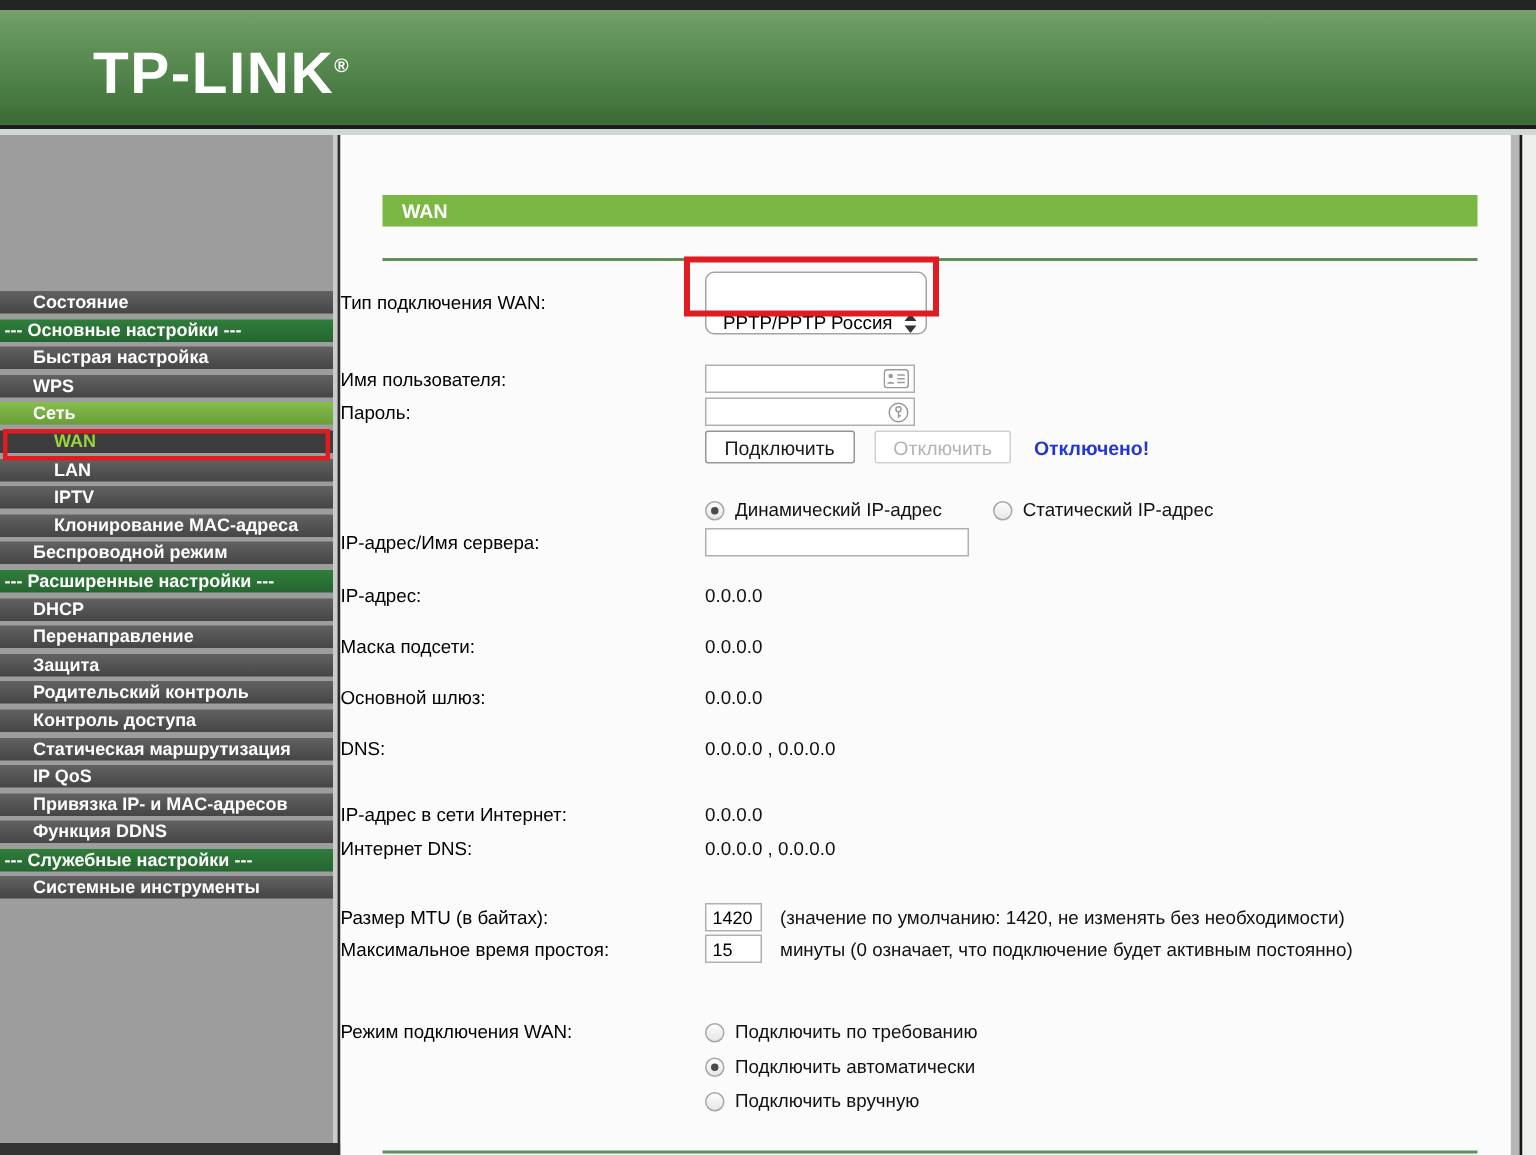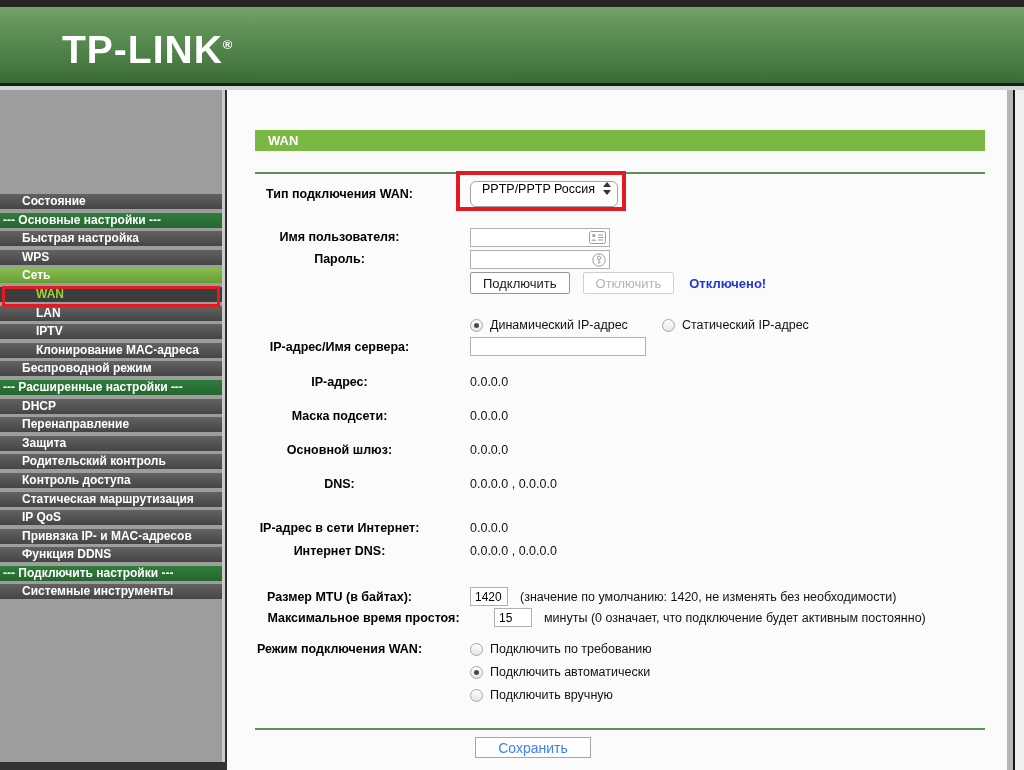--- a/index.html
+++ b/index.html
@@ -35,28 +35,28 @@
 
   
   .content { position:absolute; left:227px; top:90px; width:780px; height:680px; background:#fbfbfb; }
   .titlebar { margin:40px 0 0 28px; width:730px; height:21px; line-height:21px; background:#7bb843;
               color:#fff; font-weight:bold; font-size:13px; padding-left:13px; }
   .rule { margin-left:28px; width:730px; height:0; border-top:2px solid #5e905a; }
   .rule1 { margin-top:21px; }
   .rule2 { margin-top:25px; }
 
   .row { display:flex; align-items:center; }
-  .lbl { width:225px; text-align:center; font-weight:bold; font-size:12.5px; color:#000; flex:none; }
+  .lbl { width:225px; text-align:left; font-weight:normal; font-size:12.5px; color:#000; flex:none; }
   .ctl { margin-left:18px; display:flex; align-items:center; }
   .val { font-size:12.5px; color:#111; }
   .note { font-size:12.5px; color:#111; margin-left:12px; white-space:nowrap; }
 
   
-  .select { width:148px; height:26px; border:1px solid #a3a3a3; border-radius:6px; background:#fff;
-            display:flex; align-items:flex-start; padding:0 6px 0 11px; cursor:pointer; }
+  .select { width:148px; height:42px; border:1px solid #a3a3a3; border-radius:6px; background:#fff;
+            display:flex; align-items:flex-end; padding:0 6px 0 11px; cursor:pointer; }
   .select .sel-text { font-size:12.5px; color:#000; flex:1; }
   .arrows { display:flex; flex-direction:column; gap:3px; align-items:center; }
   .tri-up { width:0; height:0; border-left:4px solid transparent; border-right:4px solid transparent; border-bottom:5px solid #333; }
   .tri-dn { width:0; height:0; border-left:4px solid transparent; border-right:4px solid transparent; border-top:5px solid #333; }
 
   
   .inwrap { position:relative; width:140px; }
   .tin { height:19px; border:1px solid #b0b0b0; background:#fff; font-size:12px; padding:0 4px;
          font-family:"Liberation Sans", sans-serif; width:100%; }
   .in-icon { position:absolute; right:4px; top:3px; }
@@ -92,22 +92,22 @@
   .r-wantype { margin-top:7px; }
   .r-user { margin-top:20px; }
   .r-pass { margin-top:3px; }
   .r-btns { margin-top:3px; }
   .r-iptype { margin-top:24px; }
   .r-server { margin-top:5px; }
   .r-ip, .r-mask, .r-gw, .r-dns { margin-top:18px; height:16px; }
   .r-inetip { margin-top:28px; height:16px; }
   .r-inetdns { margin-top:7px; height:16px; }
   .r-mtu { margin-top:28px; }
-  .r-idle { margin-top:2px;padding-left:24px; }
-  .r-mode1 { margin-top:14px; height:16px; }
+  .r-idle { margin-top:2px; }
+  .r-mode1 { margin-top:38px; height:16px; }
   .r-mode2, .r-mode3 { margin-top:7px; height:16px; }
 </style>
 </head>
 <body>
 
 <div class="screen">
 
   <div class="topstrip"></div>
   <div class="header">
     <div class="logo"><span>TP-LINK</span><span class="reg">®</span></div>
@@ -130,21 +130,21 @@
       <div class="mi sec">--- Расширенные настройки ---</div>
       <div class="mi">DHCP</div>
       <div class="mi">Перенаправление</div>
       <div class="mi">Защита</div>
       <div class="mi">Родительский контроль</div>
       <div class="mi">Контроль доступа</div>
       <div class="mi">Статическая маршрутизация</div>
       <div class="mi">IP QoS</div>
       <div class="mi">Привязка IP- и MAC-адресов</div>
       <div class="mi">Функция DDNS</div>
-      <div class="mi sec">--- Подключить настройки ---</div>
+      <div class="mi sec">--- Служебные настройки ---</div>
       <div class="mi">Системные инструменты</div>
     </div>
     <div class="redbox redbox-sidebar"></div>
   </div>
   <div class="side-strip1"></div>
   <div class="side-strip2"></div>
   <div class="sidebar-bottom"></div>
 
   <div class="right-gray"></div>
   <div class="right-dark"></div>

